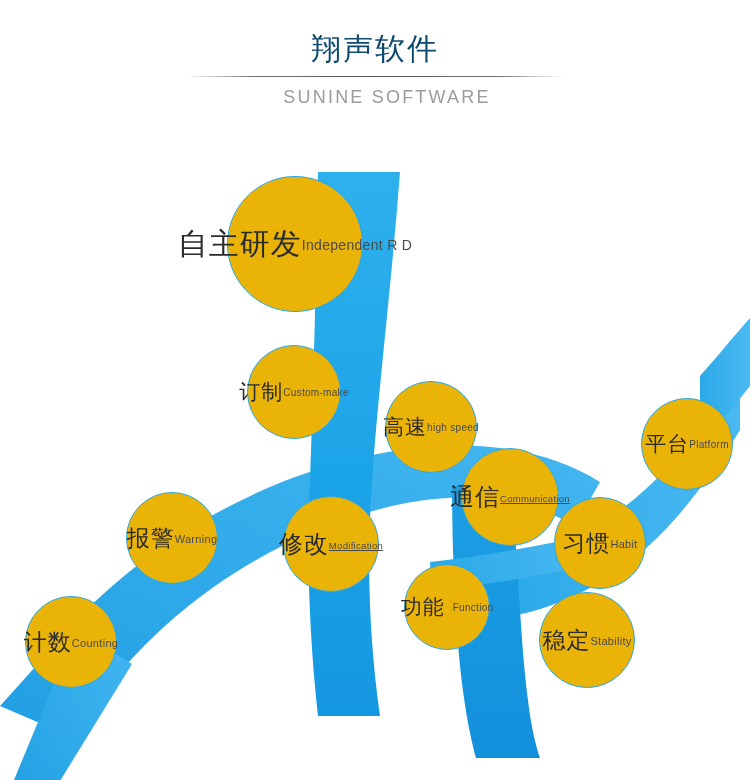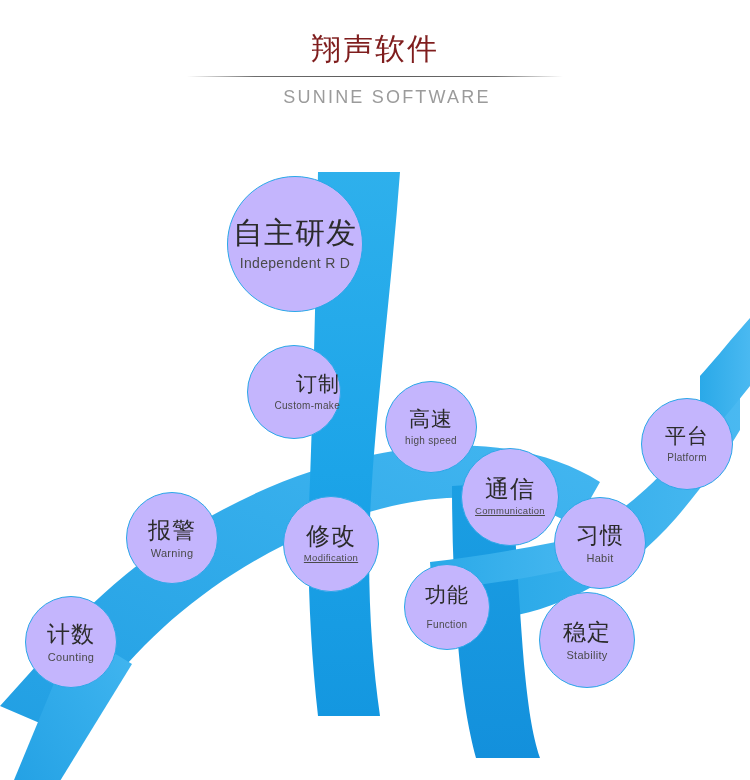--- a/index.html
+++ b/index.html
@@ -28,21 +28,21 @@
   }
   .header-title {
     position: absolute;
     left: 0;
     top: 31px;
     width: 750px;
     text-align: center;
     font-size: 30px;
     line-height: 36px;
     letter-spacing: 2px;
-    color: #7f1d1d;
+    color: #0c4a6e;
     font-family: "DejaVu Sans", "Liberation Sans", sans-serif;
     font-weight: 400;
   }
   .header-rule {
     position: absolute;
     left: 187px;
     top: 76px;
     width: 376px;
     height: 1px;
     background: linear-gradient(to right, rgba(120,120,120,0) 0%, #6e6e6e 18%, #5a5a5a 50%, #6e6e6e 82%, rgba(120,120,120,0) 100%);
@@ -74,25 +74,25 @@
     left: 0;
     top: 0;
     width: 750px;
     height: 650px;
   }
 
   
   .node {
     position: absolute;
     border-radius: 50%;
-    background: #c4b5fd;
+    background: #eab308;
     border: 1.4px solid #2aa8e8;
     box-sizing: border-box;
     display: flex;
-    flex-direction: column;
+    flex-direction: row;
     align-items: center;
     justify-content: center;
     text-align: center;
   }
   .node .cn {
     color: #2b2b2b;
     font-family: "DejaVu Sans", "Liberation Sans", sans-serif;
     font-weight: 400;
     letter-spacing: 1px;
     white-space: nowrap;
@@ -170,21 +170,21 @@
                L 476 628 C 468 598 462 562 458 514 C 454 462 452 408 452 356 Z" fill="url(#gradDown)"></path>
 
       <path d="M 430 432 C 480 426 540 416 596 404 L 600 432 C 544 446 482 456 432 460 Z" fill="url(#gradRight)"></path>
     </svg>
 
     <div class="node n-xl" style="left:227px; top:46px; width:136px; height:136px;">
       <div class="cn">自主研发</div>
       <div class="en">Independent R D</div>
     </div>
 
-    <div class="node n-md" style="left:247px; top:215px; width:94px; height:94px;align-items:flex-end;">
+    <div class="node n-md" style="left:247px; top:215px; width:94px; height:94px;">
       <div class="cn">订制</div>
       <div class="en">Custom-make</div>
     </div>
 
     <div class="node n-md" style="left:385px; top:251px; width:92px; height:92px;">
       <div class="cn">高速</div>
       <div class="en">high speed</div>
     </div>
 
     <div class="node n-sm" style="left:461px; top:318px; width:98px; height:98px;">

